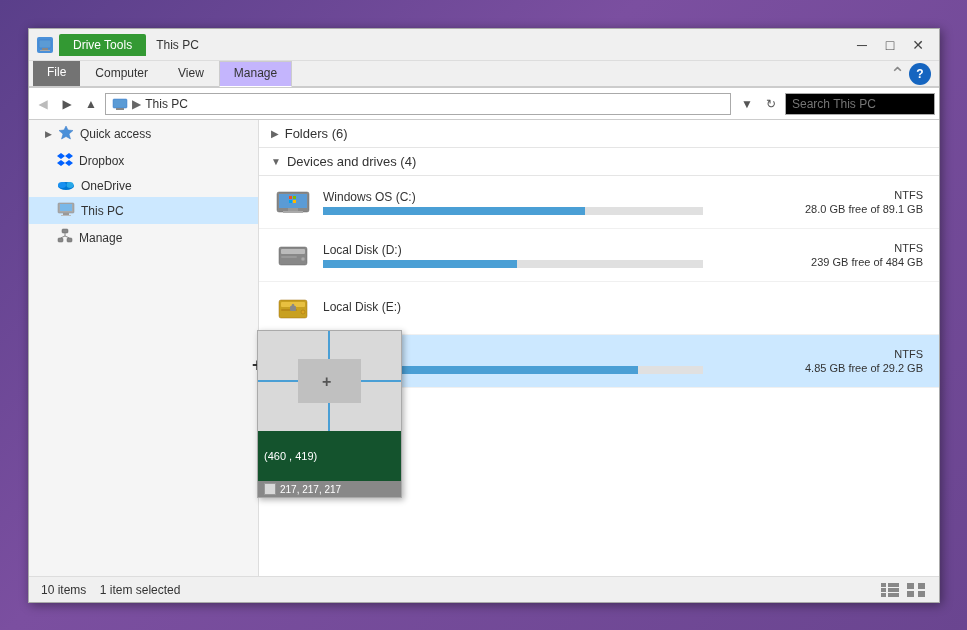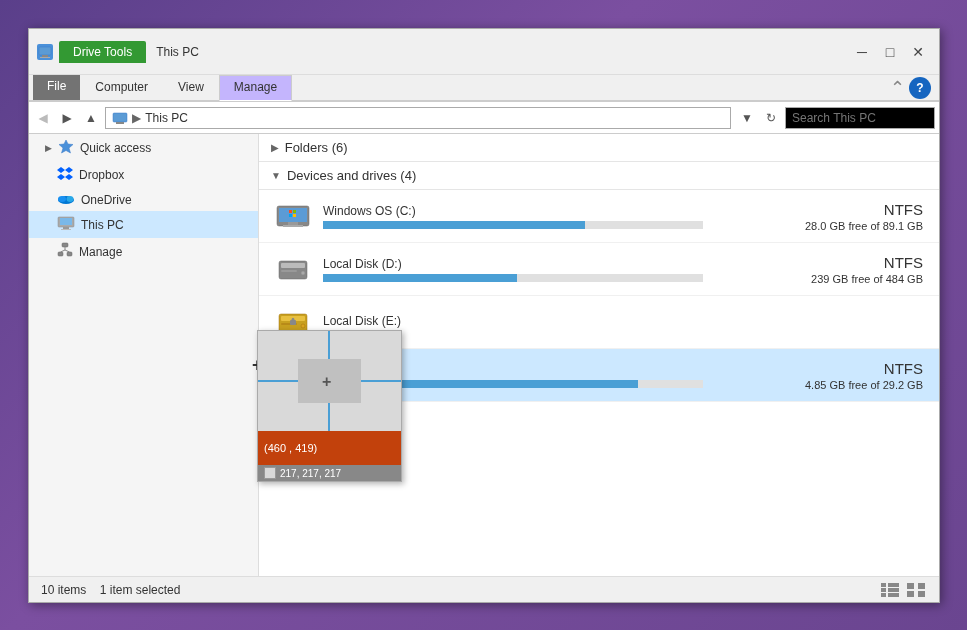--- a/index.html
+++ b/index.html
@@ -21,21 +21,21 @@
       border: 1px solid #aaa;
       display: flex;
       flex-direction: column;
       box-shadow: 2px 2px 10px rgba(0,0,0,0.4);
     }
     
     .titlebar {
       display: flex;
       align-items: center;
       background: #f0f0f0;
-      height: 46px;
+      height: 32px;
       padding: 0 8px;
       border-bottom: 1px solid #ddd;
       flex-shrink: 0;
     }
     .titlebar-icon {
       width: 16px; height: 16px;
       background: #4a90d9;
       margin-right: 6px;
       border-radius: 2px;
       display: flex; align-items: center; justify-content: center;
@@ -217,21 +217,21 @@
     .drive-bar {
       height: 8px;
       background: #4a9fd5;
       border-radius: 0;
     }
     .drive-fs {
       text-align: right;
       min-width: 120px;
     }
     .drive-fs-type {
-      font-size: 15px;
+      font-size: 11px;
       color: #333;
       margin-bottom: 2px;
     }
     .drive-fs-free {
       font-size: 11px;
       color: #333;
     }
     
     .statusbar {
       height: 26px;
@@ -266,23 +266,23 @@
       box-shadow: 2px 2px 6px rgba(0,0,0,0.3);
     }
     .preview-canvas {
       width: 143px;
       height: 100px;
       background: #e8e8e8;
       position: relative;
       overflow: hidden;
     }
     .preview-info {
-      background: #c2410c;
+      background: #14532d;
       color: white;
-      padding: 11px 6px;
+      padding: 19px 6px;
       font-size: 11px;
     }
     .preview-color {
       display: flex;
       align-items: center;
       gap: 4px;
       background: #888;
       color: white;
       padding: 2px 6px;
       font-size: 10px;

